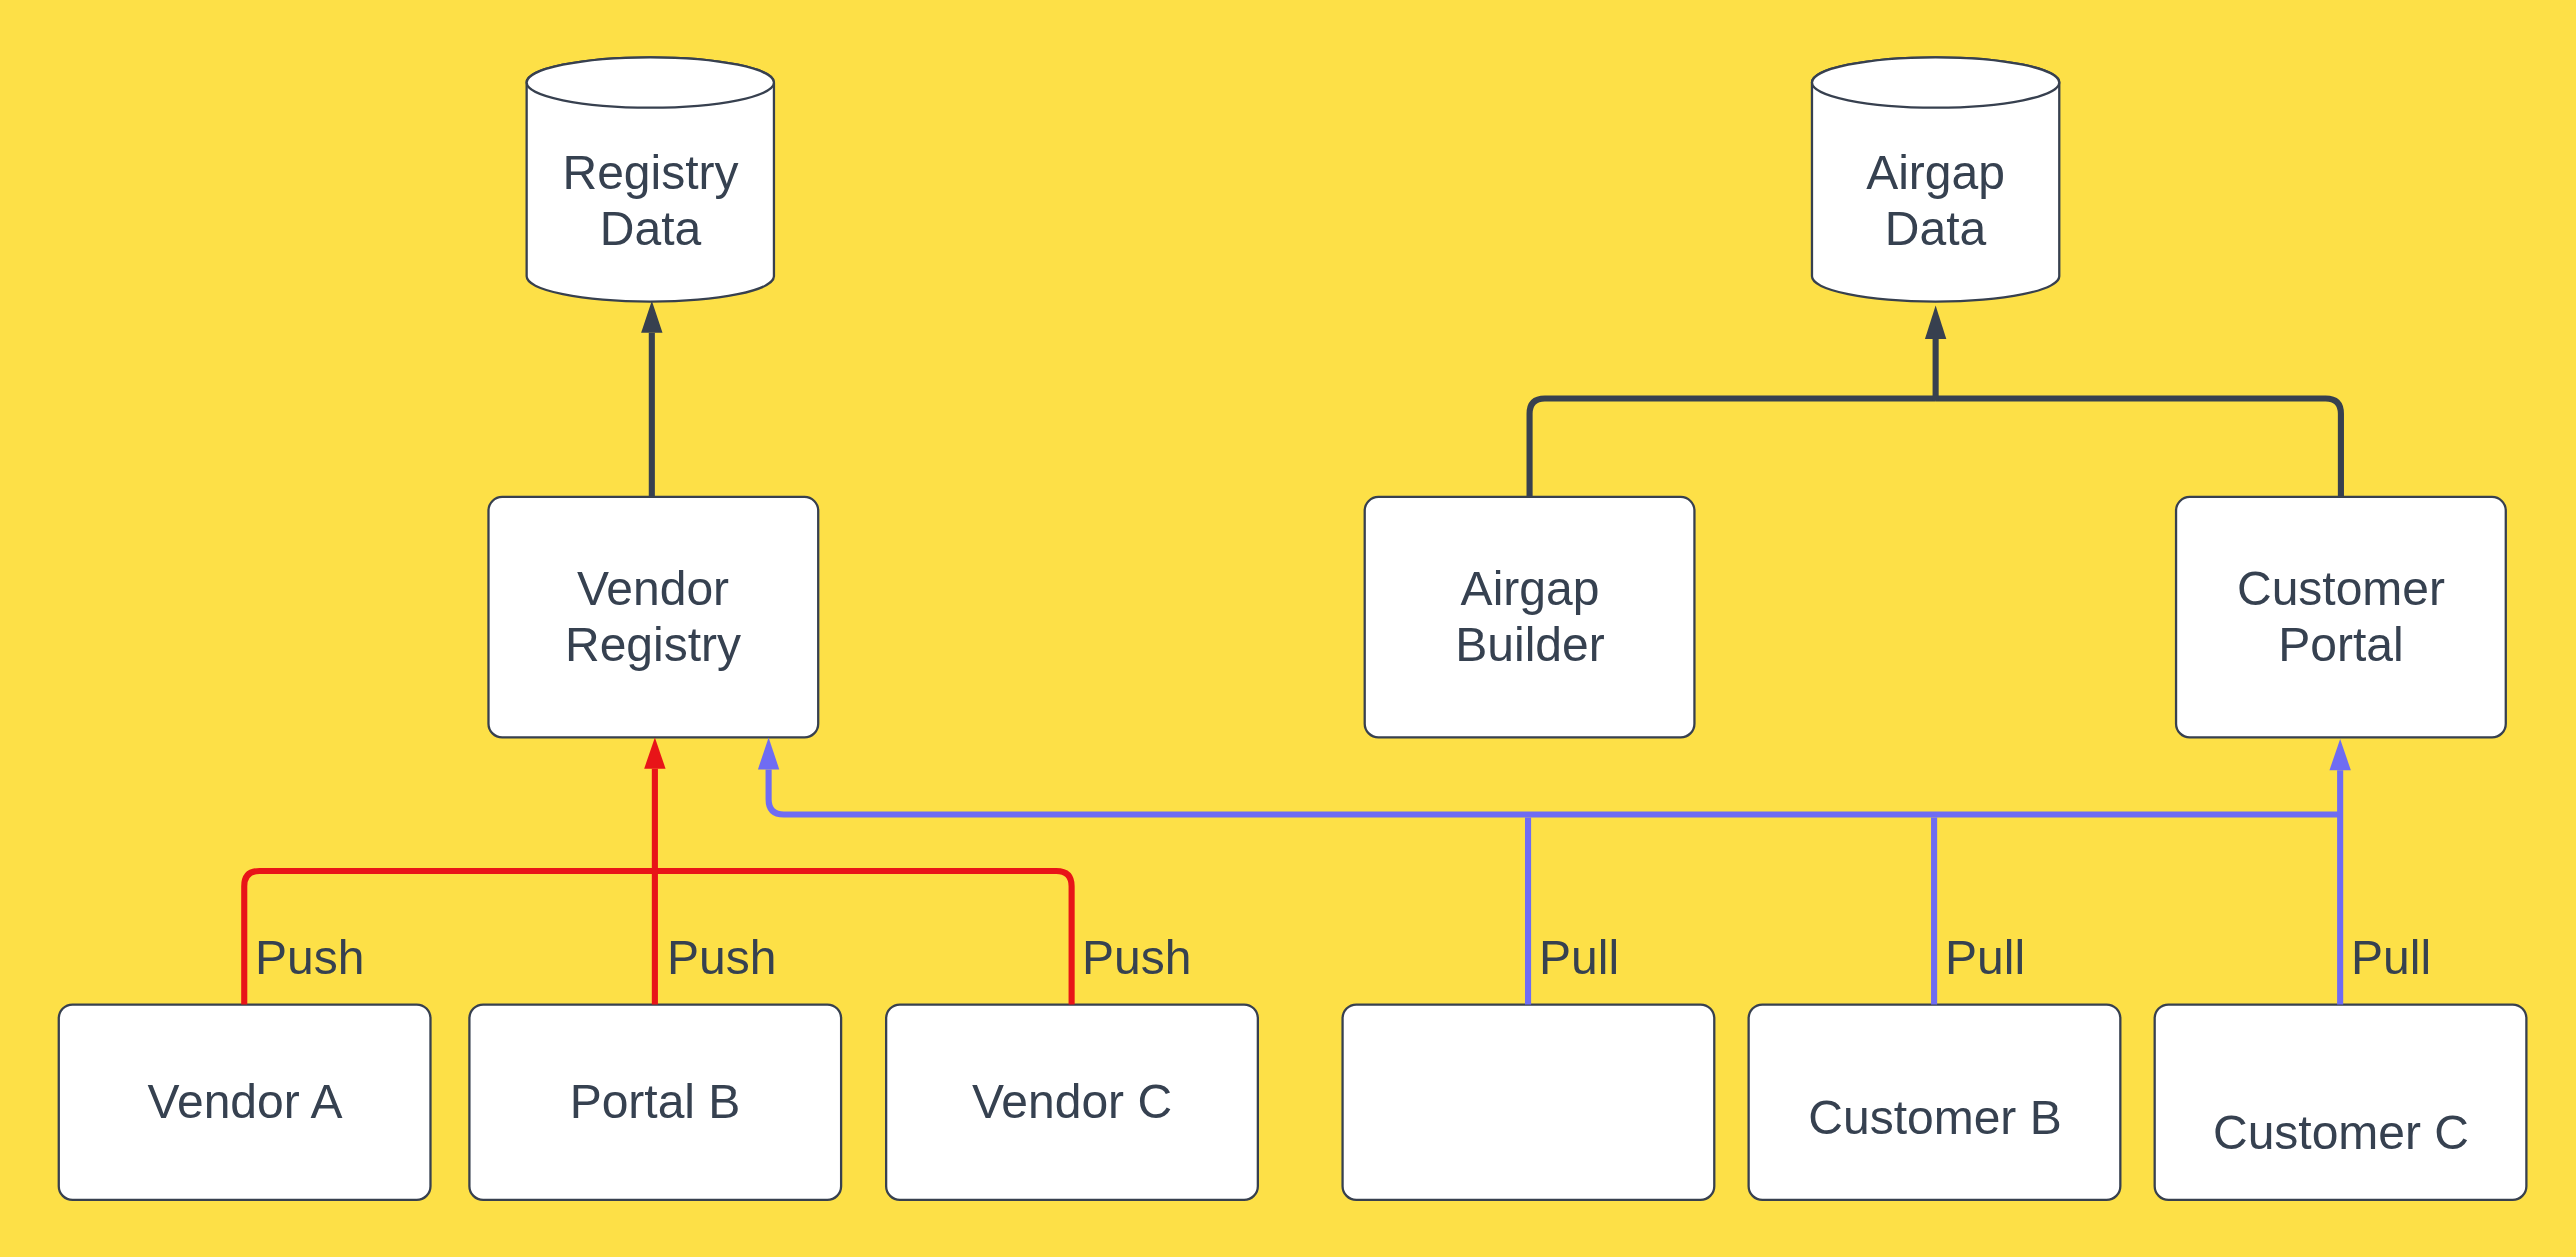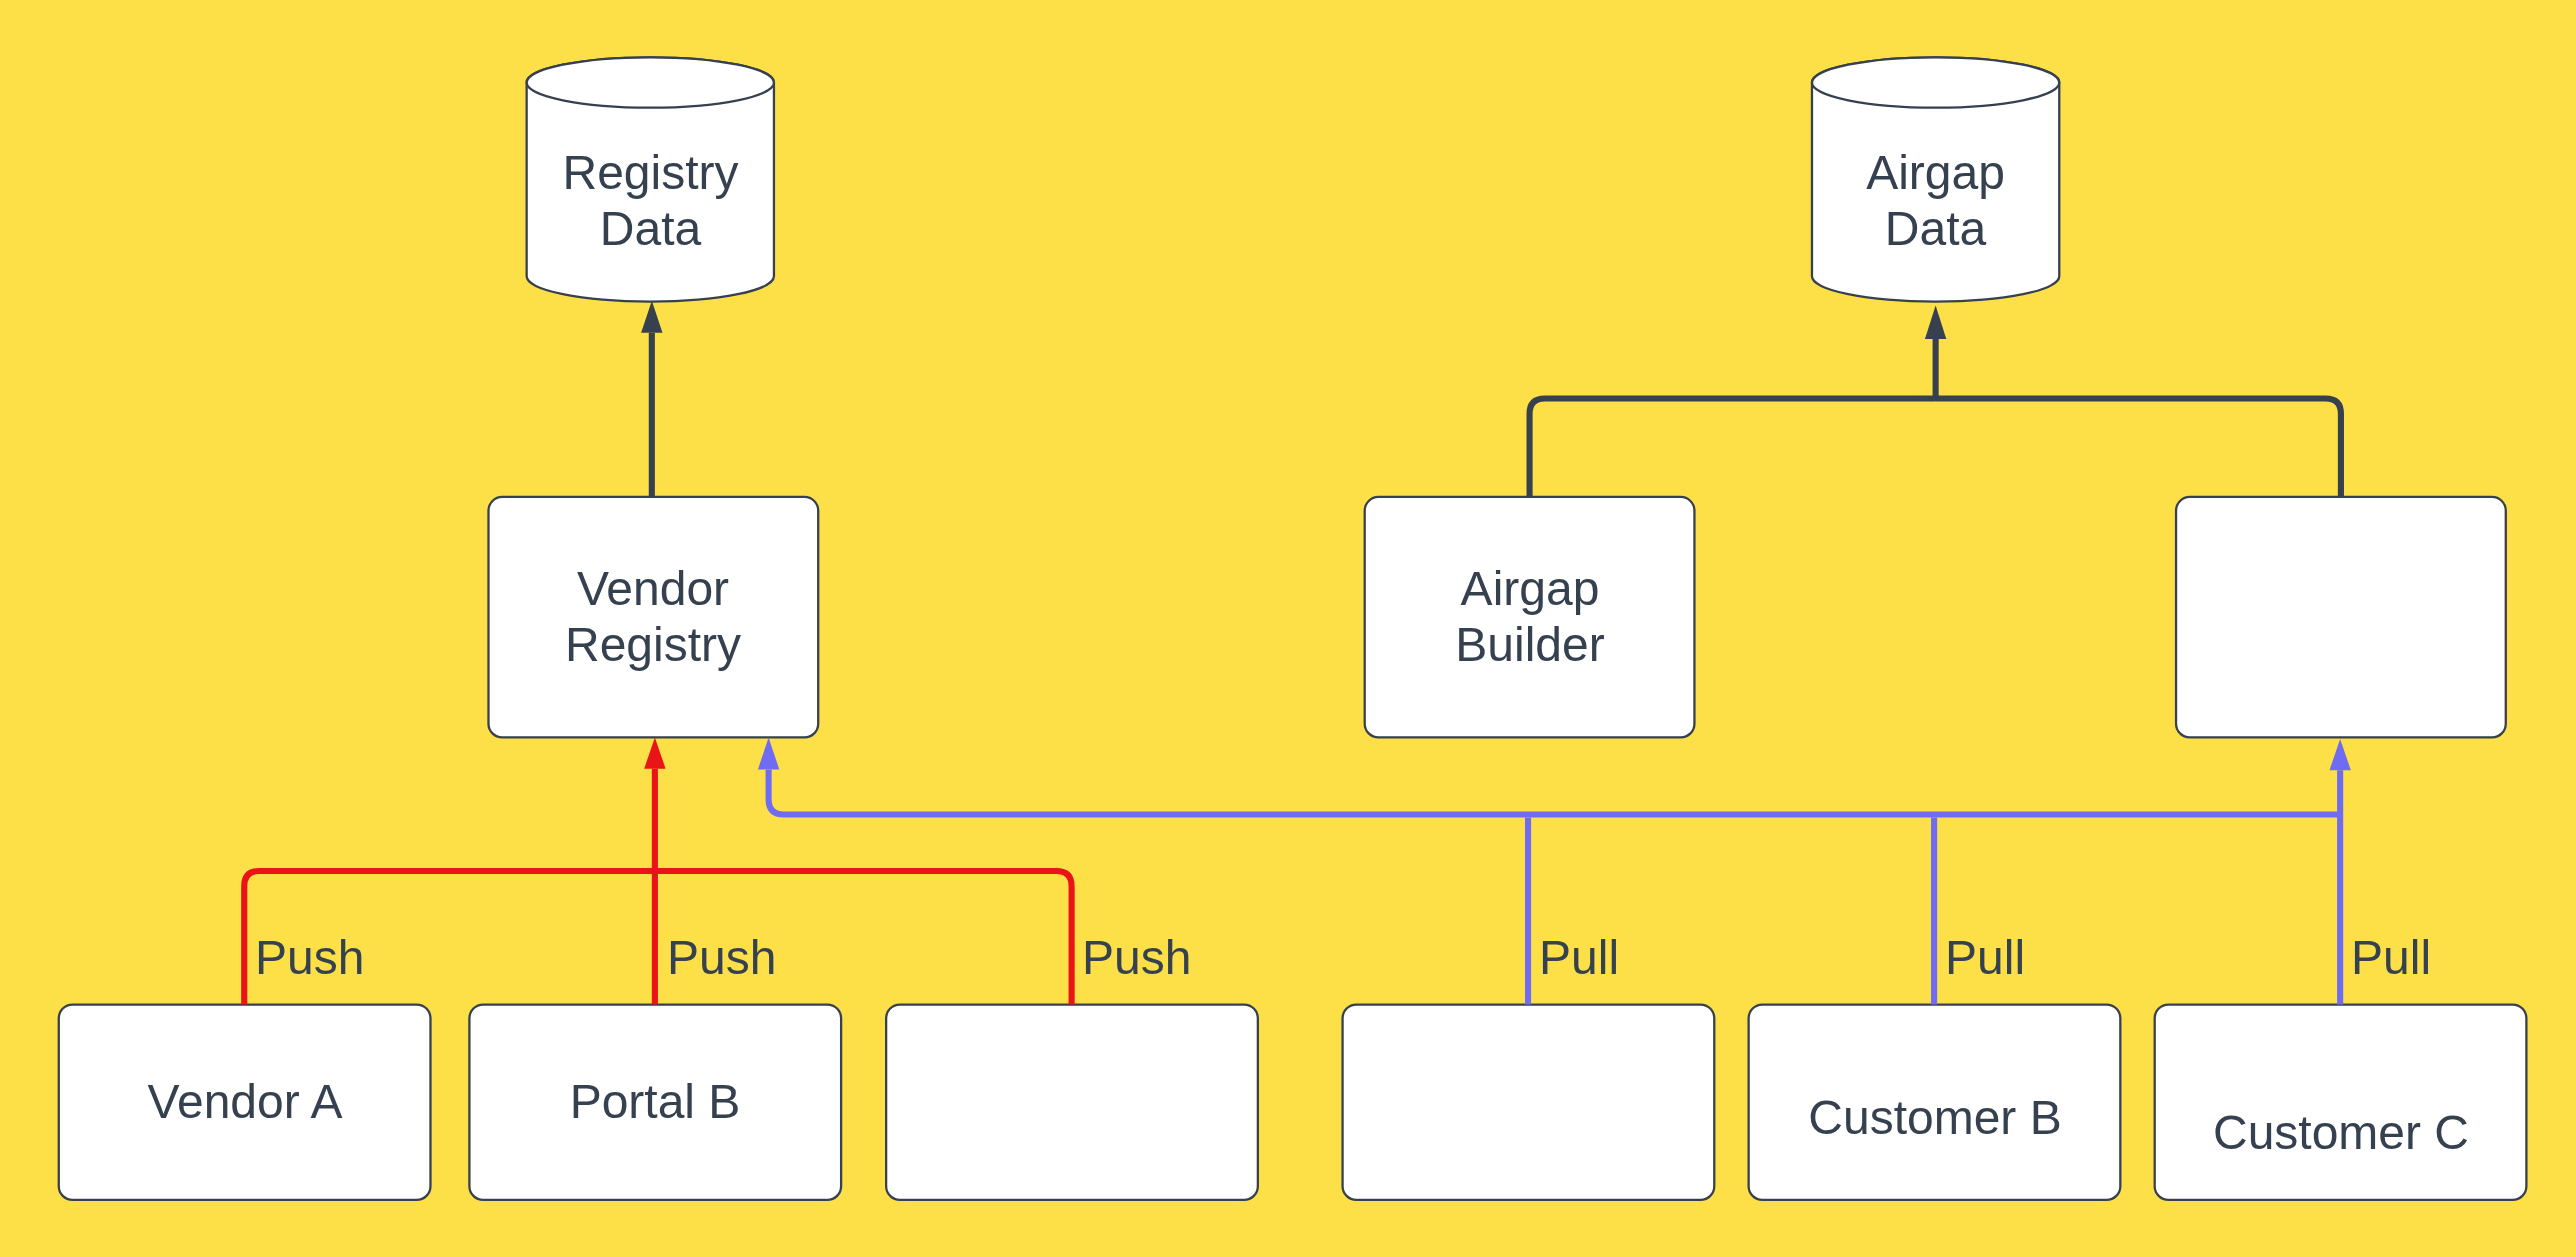--- a/index.html
+++ b/index.html
@@ -107,25 +107,28 @@
 
   <div class="nlabel" style="left:1812px; top:103px; width:247px; height:195px;">Airgap
 Data</div>
 
   <div class="nlabel" style="left:488px; top:497px; width:330px; height:240px;">Vendor
 Registry</div>
 
   <div class="nlabel" style="left:1365px; top:497px; width:330px; height:240px;">Airgap
 Builder</div>
 
+  <div class="nlabel" style="left:2176px; top:497px; width:330px; height:240px;">Customer
+Portal</div>
 
   <div class="nlabel" style="left:59px; top:1004px; width:372px; height:195px;">Vendor A</div>
 
   <div class="nlabel" style="left:469px; top:1004px; width:372px; height:195px;">Portal B</div>
 
+  <div class="nlabel" style="left:886px; top:1004px; width:372px; height:195px;">Vendor C</div>
 
 
   <div class="nlabel" style="left:1749px; top:1004px; width:372px; height:195px;margin-top:16px;">Customer B</div>
 
   <div class="nlabel" style="left:2155px; top:1056px; width:372px; height:153px;">Customer C</div>
 
   <div class="elabel" style="left:255px; top:930px;">Push</div>
   <div class="elabel" style="left:667px; top:930px;">Push</div>
   <div class="elabel" style="left:1082px; top:930px;">Push</div>
 

